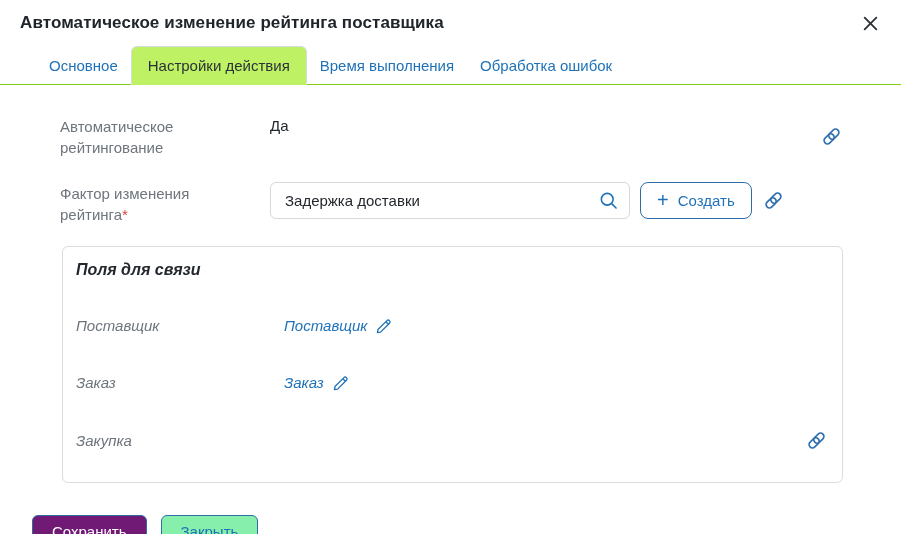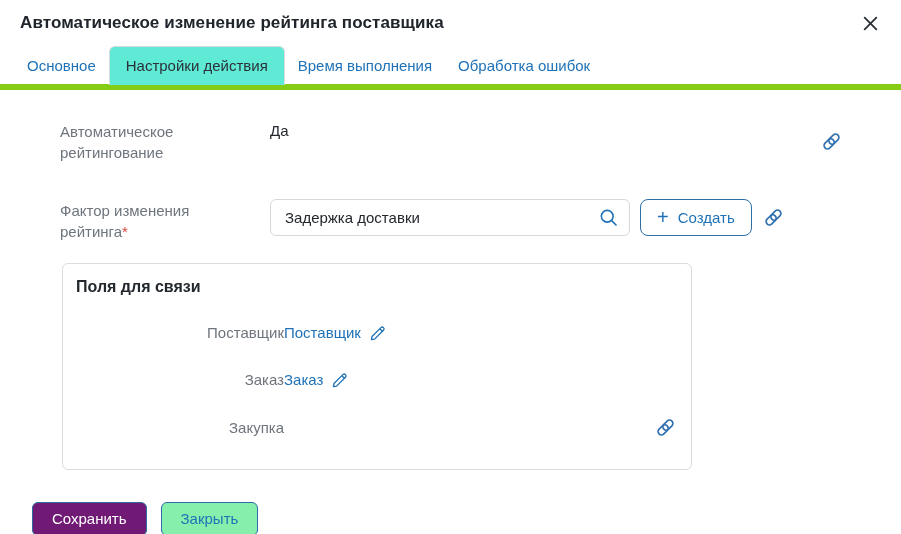--- a/index.html
+++ b/index.html
@@ -29,50 +29,50 @@
     cursor: pointer;
     margin-top: 2px;
     line-height: 0;
   }
 
   
   .tabbar {
     display: flex;
     align-items: flex-end;
     margin-top: 13px;
-    padding-left: 14px;
-    border-bottom: 6px solid #84cc16;
+    padding-left: 36px;
+    border-bottom: 1px solid #84cc16;
   }
   .tab {
     font-size: 15px;
     color: #1f72b7;
     padding: 10px 13px;
     cursor: pointer;
     white-space: nowrap;
   }
   .tab.active {
     color: #2b3138;
-    background: #5eead4;
+    background: #bef264;
     border: 1px solid #d7dbdf;
     border-bottom: none;
     border-radius: 6px 6px 0 0;
     margin-bottom: -1px;
     padding: 10px 16px 11px 16px;
   }
 
   
   .content { padding: 30px 24px 0 60px; }
 
   .frow {
     display: grid;
     grid-template-columns: 210px 1fr 34px;
     align-items: start;
     width: 785px;
   }
-  .frow + .frow { margin-top: 36px; }
+  .frow + .frow { margin-top: 24px; }
 
   .flabel {
     font-size: 15px;
     color: #6e757d;
     line-height: 1.38;
     padding-top: 2px;
   }
   .flabel .inner { display: inline-block; max-width: 170px; }
   .req { color: #d6453d; }
 
@@ -122,37 +122,37 @@
     font-size: 15px;
     cursor: pointer;
     white-space: nowrap;
   }
   .create-btn .plus { font-size: 20px; font-weight: 300; line-height: 1; margin-top: -2px; }
 
   
   .rel-box {
     margin-top: 20px;
     margin-left: 2px;
-    width: 630px;
+    width: 781px;
     border: 1px solid #d9dde1;
     border-radius: 6px;
     padding: 12px 12px 30px 13px;
+    font-style: italic;
   }
   .rel-title {
     font-size: 16px;
     font-weight: 700;
     color: #23282e;
     padding: 2px 0 0 0;
   }
   .rel-row {
     display: grid;
     grid-template-columns: 208px 1fr 30px;
     align-items: center;
-    margin-top: 26px;
-    text-align: right;
+    margin-top: 36px;
   }
   .rel-label { font-size: 15px; color: #6e757d; }
   .rel-linkwrap { display: flex; align-items: center; gap: 7px; }
   .rel-link {
     font-size: 15px;
     color: #1f72b7;
     cursor: pointer;
     text-decoration: none;
   }
   .edit-ic { cursor: pointer; line-height: 0; margin-top: 2px; }

